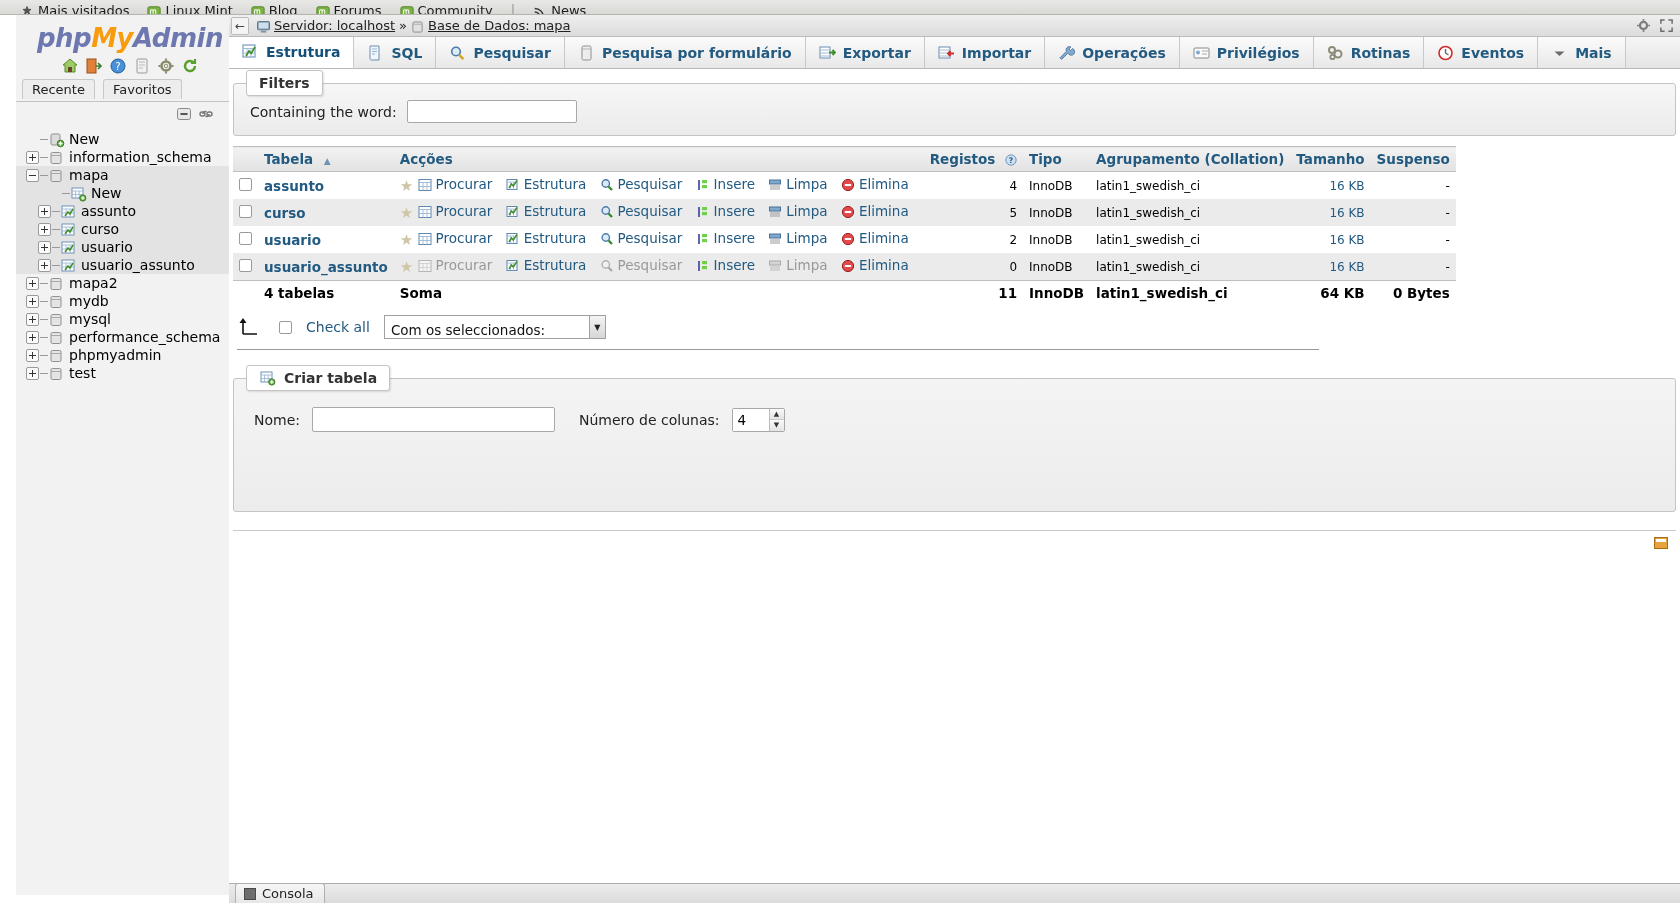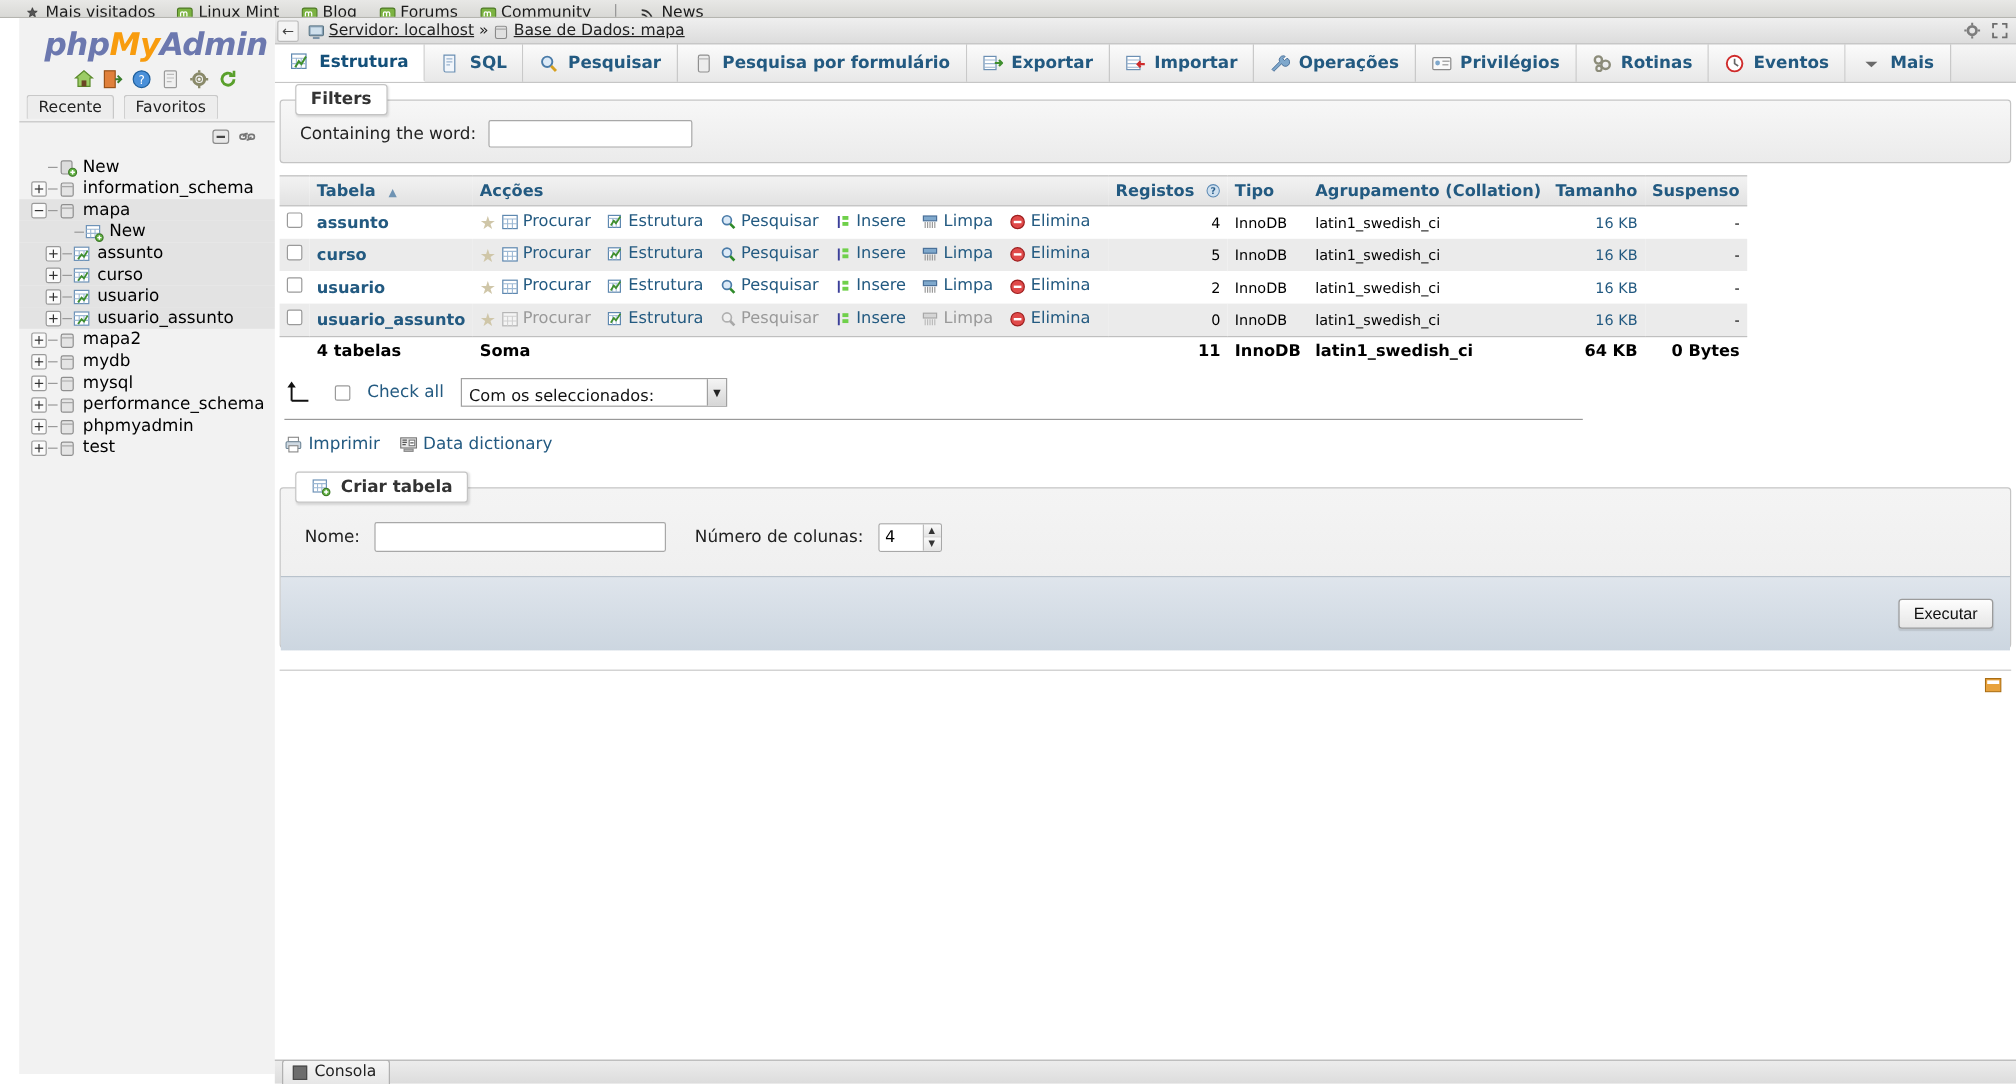--- a/index.html
+++ b/index.html
@@ -1018,44 +1018,20 @@
           </svg>
       </div>
       <span class="chk"></span>
       <span class="chklabel">Check all</span>
       <div class="sel">
         <span>Com os seleccionados:</span>
         <span class="arrow">▼</span>
       </div>
     </div>
 
-    <div class="linkrow">
-      <a>
-        <span class="lrico">
-          <svg width="15" height="15" viewBox="0 0 16 16">
-              <rect x="3.5" y="1.5" width="9" height="4" fill="#fff" stroke="#8a8a8a"></rect>
-              <rect x="1.5" y="5.5" width="13" height="6" rx="1" fill="#cfd9e2" stroke="#6f8798"></rect>
-              <rect x="4" y="9" width="8" height="5.5" fill="#fff" stroke="#8a8a8a"></rect>
-            </svg>
-        </span>
-        <span>Imprimir</span>
-      </a>
-      <a>
-        <span class="lrico">
-          <svg width="15" height="15" viewBox="0 0 16 16">
-              <rect x="1" y="2" width="14" height="9" fill="#e8e8e8" stroke="#777"></rect>
-              <path d="M2.5 4h4M2.5 6h4M2.5 8h3" stroke="#555" stroke-width="1"></path>
-              <rect x="8.5" y="4" width="5" height="5" fill="#fff" stroke="#777"></rect>
-              <path d="M9.5 6.5h3" stroke="#555"></path>
-              <rect x="4" y="12" width="8" height="2" fill="#bbb" stroke="#888"></rect>
-            </svg>
-        </span>
-        <span>Data dictionary</span>
-      </a>
-    </div>
 
     <div class="createpanel">
       <div class="legendbox">
         <span class="lico">
           <svg width="17" height="16" viewBox="0 0 17 16">
               <rect x="2" y="2" width="11" height="10" fill="#fff" stroke="#6e93b8"></rect>
               <path d="M2 5h11M5.6 5v7M9.2 5v7M2 8.5h11" stroke="#9cb8d4" stroke-width=".9"></path>
               <circle cx="12.8" cy="12" r="3.1" fill="#63b344" stroke="#3e7a28"></circle>
               <path d="M12.8 10.2v3.6M11 12h3.6" stroke="#fff" stroke-width="1.2"></path>
             </svg>
@@ -1067,23 +1043,20 @@
         <input class="txtinput" style="width: 243px; height: 25px;" type="text" value="">
         <label style="margin-left:12px">Número de colunas:</label>
         <div class="spin">
           <input type="text" value="4" style="">
           <div class="spinbtns">
             <div>▲</div>
             <div>▼</div>
           </div>
         </div>
       </div>
-      <div class="footbar">
-        <button class="btn">Executar</button>
-      </div>
     </div>
 
     <div class="hr-bottom">
       <span class="pagefoot-ico">
         <svg width="14" height="12" viewBox="0 0 14 12">
             <rect x="0.5" y="0.5" width="13" height="11" fill="#e8a23c" stroke="#a96d14"></rect>
             <rect x="2" y="2" width="10" height="3" fill="#fff"></rect>
           </svg>
       </span>
     </div>

